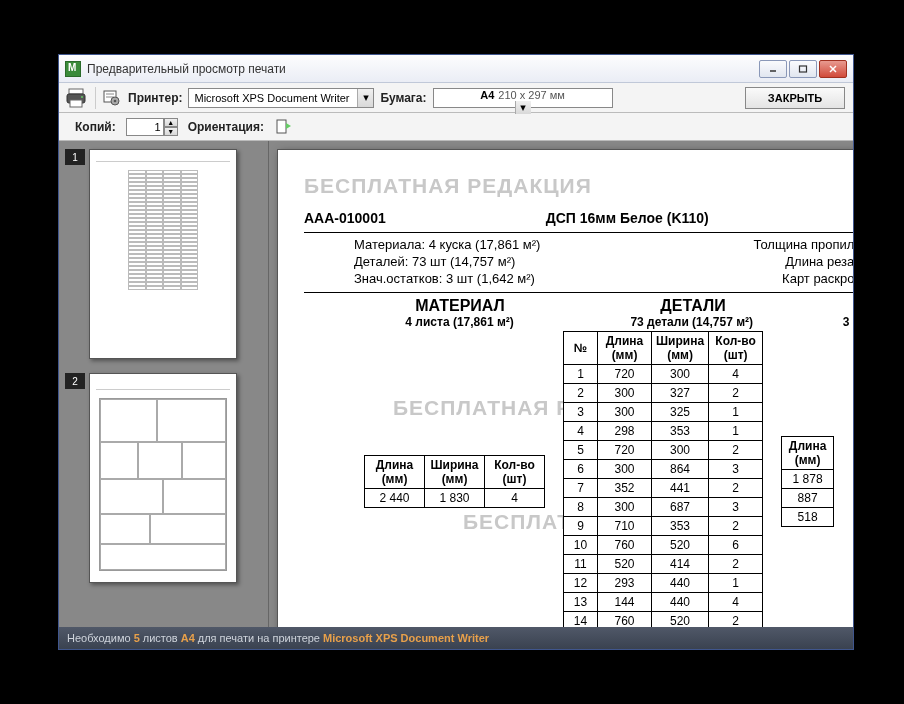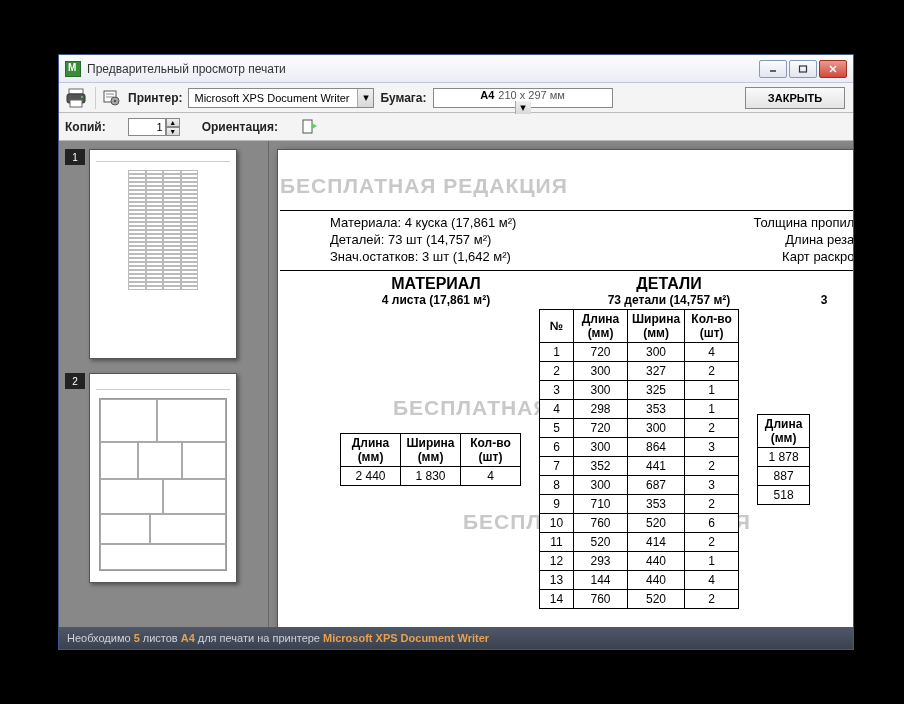--- a/index.html
+++ b/index.html
@@ -21,21 +21,21 @@
 .tool-icon { width: 20px; height: 20px; cursor: pointer; }
 .lbl { font-size: 12px; font-weight: bold; color: #222; }
 .combo { height: 20px; border: 1px solid #888; background: #fff; display: flex; align-items: center; font-size: 11px; }
 .combo .val { padding: 0 5px; flex: 1; }
 .combo .arrow { width: 16px; height: 100%; background: linear-gradient(#f0f0f0,#d8d8d8); border-left: 1px solid #aaa; display: flex; align-items: center; justify-content: center; }
 .combo.printer { width: 186px; }
 .combo.paper { width: 180px; flex-direction: column; }
 .paper-sub { color: #555; margin-left: 4px; }
 .close-btn { width: 100px; height: 22px; border: 1px solid #888; background: linear-gradient(#fafafa,#e4e4e4); font-size: 11px; font-weight: bold; cursor: pointer; margin-left: auto; margin-right: 2px; }
 
-.toolbar2 { height: 28px; background: #f4f4f4; border-bottom: 1px solid #bbb; display: flex; align-items: center; padding: 0 6px; gap: 22px; }
+.toolbar2 { height: 28px; background: #f4f4f4; border-bottom: 1px solid #bbb; display: flex; align-items: center; padding: 0 16px; gap: 10px; }
 .spinner { display: flex; align-items: center; }
 .spinner input { width: 38px; height: 18px; border: 1px solid #888; font-size: 11px; text-align: right; padding-right: 2px; }
 .spinner .btns { display: flex; flex-direction: column; }
 .spinner .btns div { width: 14px; height: 9px; border: 1px solid #888; background: linear-gradient(#f0f0f0,#d8d8d8); display: flex; align-items: center; justify-content: center; cursor: pointer; font-size: 7px; }
 .orient-icon { width: 20px; height: 20px; cursor: pointer; }
 
 .content { position: absolute; top: 86px; left: 0; right: 0; bottom: 22px; display: flex; background: #909090; }
 .thumbs { width: 210px; background: #888; overflow-y: auto; padding: 8px 6px; border-right: 1px solid #666; }
 .thumbs::-webkit-scrollbar { width: 16px; }
 .thumbs::-webkit-scrollbar-track { background: #e8e8e8; }
@@ -49,21 +49,21 @@
 .thumb1-row div { flex: 1; border: 0.5px solid #bbb; }
 .thumb2-content { position: absolute; top: 8px; left: 6px; right: 6px; bottom: 8px; }
 .thumb2-grid { position: absolute; top: 16px; left: 3px; right: 3px; bottom: 3px; border: 1px solid #999; }
 .thumb2-grid div { position: absolute; border: 0.5px solid #aaa; }
 
 .preview { flex: 1; background: #888; position: relative; overflow: auto; }
 .preview::-webkit-scrollbar { width: 16px; height: 16px; }
 .preview::-webkit-scrollbar-track { background: #e8e8e8; }
 .preview::-webkit-scrollbar-thumb { background: #c0c0c0; border: 1px solid #999; }
 .preview::-webkit-scrollbar-button { background: #d8d8d8; border: 1px solid #999; width: 16px; height: 16px; }
-.page { width: 600px; background: #fff; border: 1px solid #555; box-shadow: 3px 3px 8px rgba(0,0,0,0.5); margin: 8px 0 20px 8px; position: relative; padding: 16px 0 20px 2px; }
+.page { width: 600px; background: #fff; border: 1px solid #555; box-shadow: 3px 3px 8px rgba(0,0,0,0.5); margin: 8px 0 20px 8px; position: relative; padding: 16px 0 20px 26px; }
 .watermark { color: #c8c8c8; font-size: 21px; font-weight: bold; letter-spacing: 1px; margin: 8px 0 12px 0; }
 .watermark.wm2 { position: absolute; left: 115px; top: 238px; }
 .watermark.wm3 { position: absolute; left: 185px; top: 352px; }
 .watermark.wm4 { position: absolute; left: 250px; top: 467px; }
 
 .header-row { display: flex; gap: 160px; margin-bottom: 4px; }
 .hdr-id { font-size: 14px; font-weight: bold; }
 .hdr-mat { font-size: 14px; font-weight: bold; }
 .info-row { display: flex; font-size: 13px; margin-bottom: 2px; }
 .info-left { width: 280px; text-align: left; padding-left: 50px; }
@@ -378,20 +378,24 @@
             </div>
           </div>
         </div>
       </div>
     </div>
 
     <div class="preview">
       <div class="page">
         <div class="watermark">БЕСПЛАТНАЯ РЕДАКЦИЯ</div>
 
+        <div class="header-row">
+          <div class="hdr-id">AAA-010001</div>
+          <div class="hdr-mat">ДСП 16мм Белое (K110)</div>
+        </div>
         <div class="divider"></div>
         <div class="info-row">
             <div class="info-left">Материала: 4 куска (17,861 м²)</div>
             <div class="info-right">Толщина пропила: 4 </div>
           </div>
         <div class="info-row">
             <div class="info-left">Деталей: 73 шт (14,757 м²)</div>
             <div class="info-right">Длина реза: 89</div>
           </div>
         <div class="info-row">

